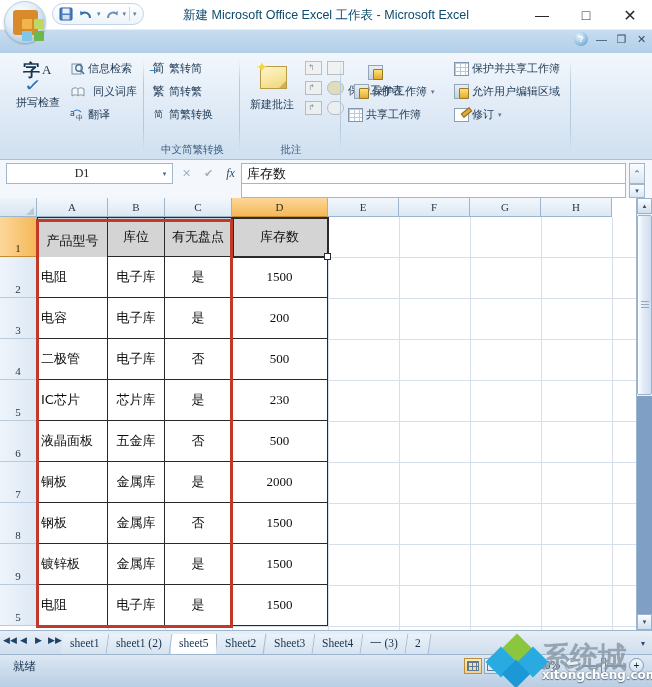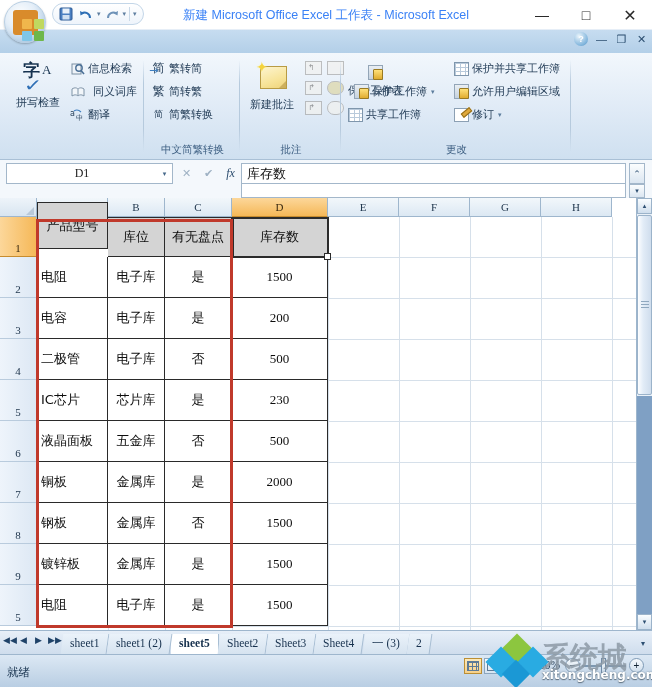--- a/index.html
+++ b/index.html
@@ -53,21 +53,21 @@
     width: 18px; height: 18px;
     display: flex; align-items: center; justify-content: center;
     font-size: 12px; color: #2b5a8f;
   }
   .qat-sep { width: 1px; height: 14px; background: #c9d9e8; margin: 0 1px; }
   .qat-arrow { font-size: 7px; color: #5e7ea0; }
 
   .win-title {
     position: absolute; left: 0; top: 0; width: 652px; height: 30px;
     line-height: 30px; text-align: center;
-    font-size: 12.5px; color: #3b82f6;
+    font-size: 12.5px; color: #0c4a6e;
     white-space: nowrap;
   }
   .win-btns {
     position: absolute; right: 0; top: 0; height: 30px;
     display: flex; align-items: center;
   }
   .win-btn {
     width: 44px; height: 30px;
     display: flex; align-items: center; justify-content: center;
     font-size: 14px; color: #2a2a2a;
@@ -433,39 +433,39 @@
     background: linear-gradient(180deg,#eaf2fa,#d6e3f0);
     border-right: 1px solid #a8bed3;
     transform: skewX(-8deg);
     white-space: nowrap;
   }
   .stab span { display: inline-block; transform: skewX(8deg); }
   .stab.active {
     background: #ffffff;
     transform: none;
     border-right: 1px solid #a8bed3;
-    font-weight: bold;
+    font-weight: normal;
     text-align: center;
   }
   .stab.active span { transform: none; }
   .sheet-hscroll {
     position: absolute; right: 2px; top: 2px; width: 14px; height: 20px;
     display: flex; align-items: center; justify-content: center;
     font-size: 8px; color: #2d4f72;
   }
 
   
   .statusbar {
     position: absolute; left: 0; top: 654px; width: 652px; height: 33px;
     background: linear-gradient(180deg,#dce8f4 0%, #b9cee3 100%);
     border-top: 1px solid #9eb6cd;
   }
   .status-text {
-    position: absolute; left: 7px; top: 4px;
-    font-size: 11.5px; color: #15304c; margin-top: 6px;
+    position: absolute; left: 13px; top: 4px;
+    font-size: 11.5px; color: #15304c;
   }
   .view-btns {
     position: absolute; right: 130px; top: 3px;
     display: flex; gap: 2px;
   }
   .vbtn {
     width: 18px; height: 16px;
     border: 1px solid #8ca6be;
     background: linear-gradient(180deg,#f7fbff,#d6e4f1);
     position: relative;
@@ -722,21 +722,20 @@
           <span>允许用户编辑区域</span>
         </div>
         <div class="smallitem" style="left:112px; top:52px;">
           <span class="ico">
               <span class="pencil-ico"></span>
             </span>
           <span>修订</span>
           <span class="dd">▾</span>
         </div>
       </div>
-      <div class="rgroup-label">更改</div>
       <div class="rgroup-sep"></div>
     </div>
   </div>
 
   <div class="fbar">
     <div class="namebox">
       <div class="nb-text">D1</div>
       <div class="nb-arrow">▾</div>
     </div>
     <div class="fbtns">
@@ -788,21 +787,21 @@
         <div class="gridline-h" style="left: 37px; right: 16px; top: 141px;"></div>
         <div class="gridline-h" style="left: 37px; right: 16px; top: 182px;"></div>
         <div class="gridline-h" style="left: 37px; right: 16px; top: 223px;"></div>
         <div class="gridline-h" style="left: 37px; right: 16px; top: 264px;"></div>
         <div class="gridline-h" style="left: 37px; right: 16px; top: 305px;"></div>
         <div class="gridline-h" style="left: 37px; right: 16px; top: 346px;"></div>
         <div class="gridline-h" style="left: 37px; right: 16px; top: 387px;"></div>
         <div class="gridline-h" style="left: 37px; right: 16px; top: 428px;"></div>
       </div>
     <div id="cells">
-        <div class="cell hdr topborder leftborder" style="left: 37px; top: 4px; width: 71px; height: 47px;">产品型号</div>
+        <div class="cell hdr topborder leftborder" style="left: 37px; top: 19px; width: 71px; height: 47px;">产品型号</div>
         <div class="cell hdr topborder" style="left: 108px; top: 19px; width: 57px; height: 40px;">库位</div>
         <div class="cell hdr topborder" style="left: 165px; top: 19px; width: 67px; height: 40px;">有无盘点</div>
         <div class="cell hdr topborder" style="left: 232px; top: 19px; width: 96px; height: 40px;">库存数</div>
         <div class="cell left leftborder" style="left: 37px; top: 59px; width: 71px; height: 41px;">电阻</div>
         <div class="cell center" style="left: 108px; top: 59px; width: 57px; height: 41px;">电子库</div>
         <div class="cell center" style="left: 165px; top: 59px; width: 67px; height: 41px;">是</div>
         <div class="cell num" style="left: 232px; top: 59px; width: 96px; height: 41px;">1500</div>
         <div class="cell left leftborder" style="left: 37px; top: 100px; width: 71px; height: 41px;">电容</div>
         <div class="cell center" style="left: 108px; top: 100px; width: 57px; height: 41px;">电子库</div>
         <div class="cell center" style="left: 165px; top: 100px; width: 67px; height: 41px;">是</div>

